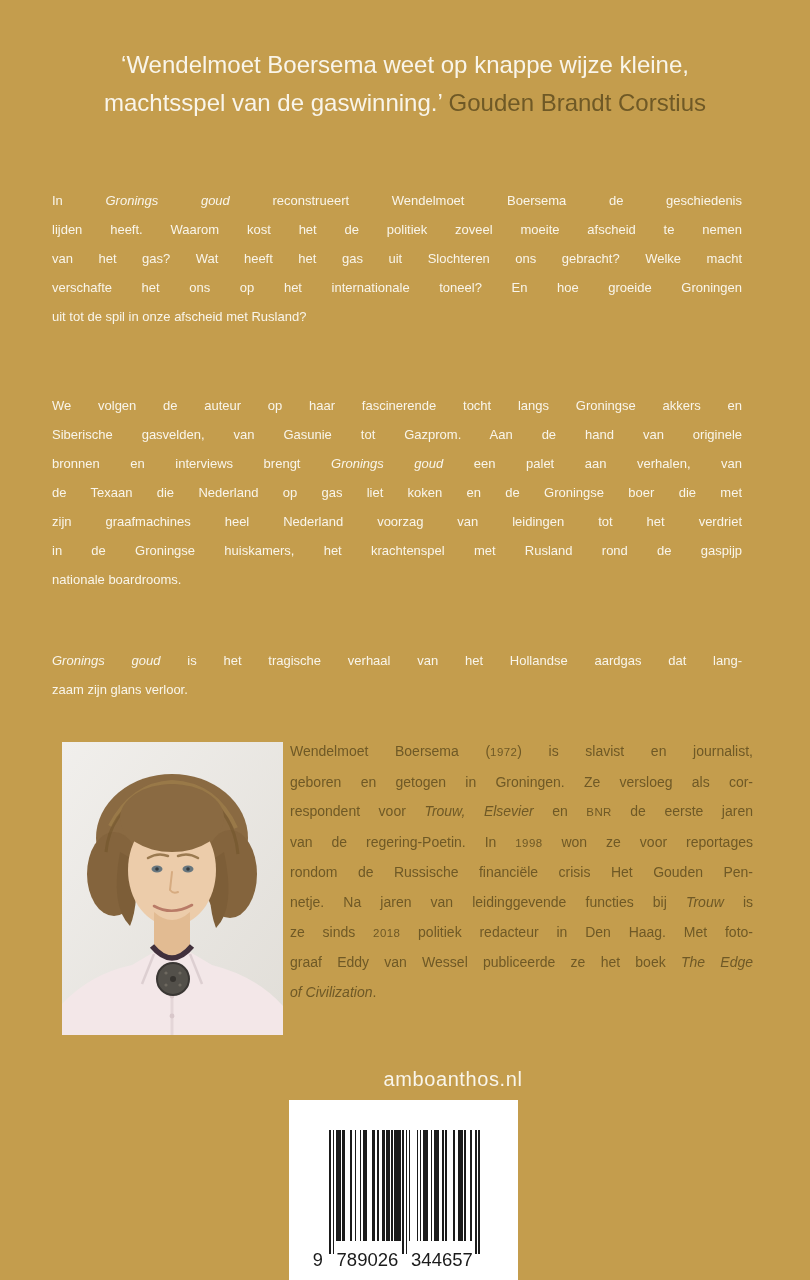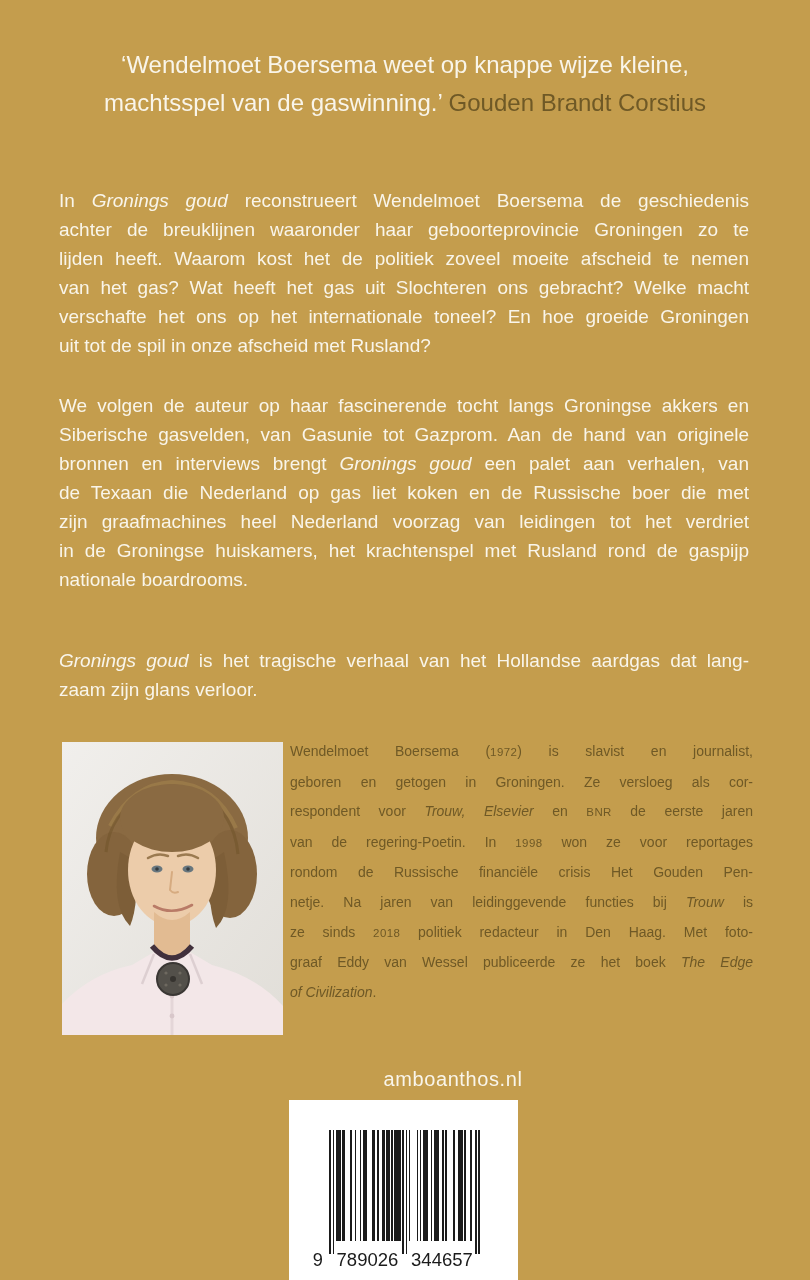--- a/index.html
+++ b/index.html
@@ -12,22 +12,22 @@
   
   .quote{
     position:absolute;top:46px;left:55px;width:700px;
     font-size:24px;line-height:37.5px;font-weight:400;
     color:var(--light-text,#f9f5ea);
   }
   .quote .tline{text-align:right;text-align-last:center;}
   .seg-attribution{color:var(--dark-text,#6f5926);}
   
   .body-text{
-    position:absolute;left:59px;width:690px;
-    font-size:19px;line-height:29px;
+    position:absolute;left:52px;width:690px;
+    font-size:13px;line-height:29px;
     color:var(--light-text,#f9f5ea);
   }
   .p1{top:186px}.p2{top:391px}.p3{top:646px}
   .tline{
     text-align:justify;text-align-last:justify;-moz-text-align-last:justify;
     text-justify:inter-word;white-space:normal;
   }
   .tline-last{text-align-last:left;-moz-text-align-last:left;}
   .seg-i{font-style:italic;}
   .seg-num{font-size:0.82em;letter-spacing:0.4px;}
@@ -65,31 +65,30 @@
 
 <div class="cover">
 
   <section class="quote">
       <div class="tline"><span>‘Wendelmoet Boersema weet op knappe wijze kleine,</span></div>
       <div class="tline"><span>machtsspel van de gaswinning.’ </span><span class="seg-attribution">Gouden Brandt Corstius</span></div>
     </section>
 
   <section class="body-text p1">
       <div class="tline"><span>In </span><span class="seg-i">Gronings goud</span><span> reconstrueert Wendelmoet Boersema de geschiedenis</span></div>
-      <div class="tline"><span>achter de breuklijnen waaronder haar geboorteprovincie Groningen zo te</span></div>
       <div class="tline"><span>lijden heeft. Waarom kost het de politiek zoveel moeite afscheid te nemen</span></div>
       <div class="tline"><span>van het gas? Wat heeft het gas uit Slochteren ons gebracht? Welke macht</span></div>
       <div class="tline"><span>verschafte het ons op het internationale toneel? En hoe groeide Groningen</span></div>
       <div class="tline tline-last"><span>uit tot de spil in onze afscheid met Rusland?</span></div>
     </section>
   <section class="body-text p2">
       <div class="tline"><span>We volgen de auteur op haar fascinerende tocht langs Groningse akkers en</span></div>
       <div class="tline"><span>Siberische gasvelden, van Gasunie tot Gazprom. Aan de hand van originele</span></div>
       <div class="tline"><span>bronnen en interviews brengt </span><span class="seg-i">Gronings goud</span><span> een palet aan verhalen, van</span></div>
-      <div class="tline"><span>de Texaan die Nederland op gas liet koken en de Russische boer die met</span></div>
+      <div class="tline"><span>de Texaan die Nederland op gas liet koken en de Groningse boer die met</span></div>
       <div class="tline"><span>zijn graafmachines heel Nederland voorzag van leidingen tot het verdriet</span></div>
       <div class="tline"><span>in de Groningse huiskamers, het krachtenspel met Rusland rond de gaspijp</span></div>
       <div class="tline tline-last"><span>nationale boardrooms.</span></div>
     </section>
   <section class="body-text p3">
       <div class="tline"><span class="seg-i">Gronings goud</span><span> is het tragische verhaal van het Hollandse aardgas dat lang-</span></div>
       <div class="tline tline-last"><span>zaam zijn glans verloor.</span></div>
     </section>
 
   <figure class="photo">

